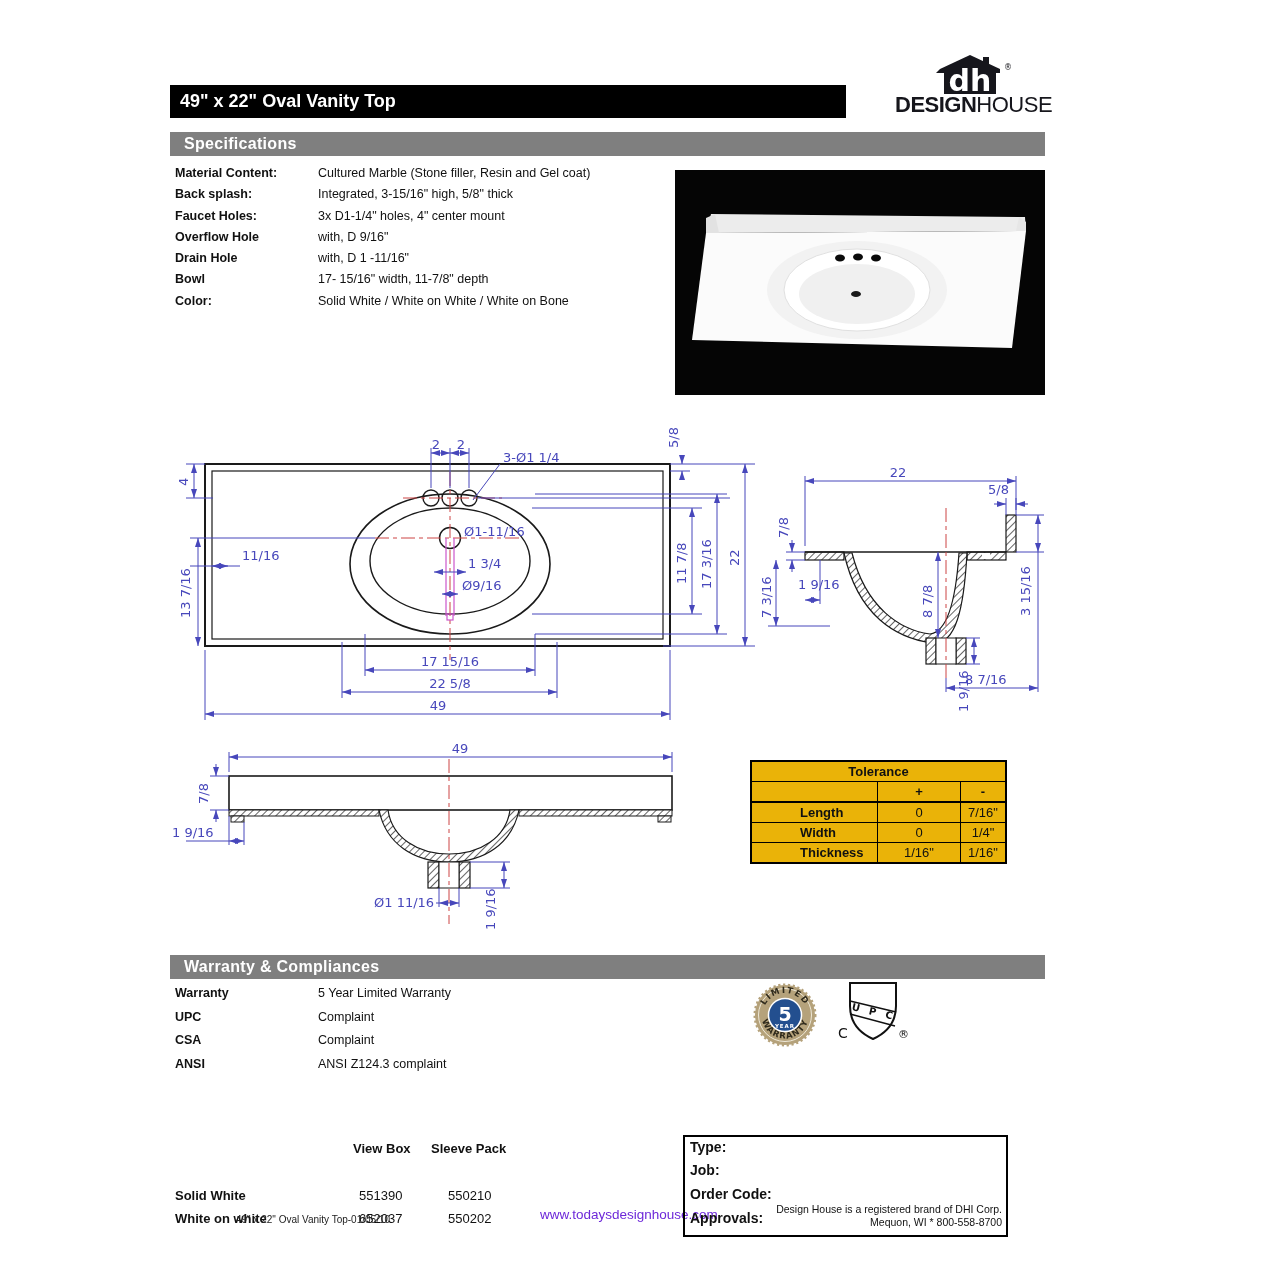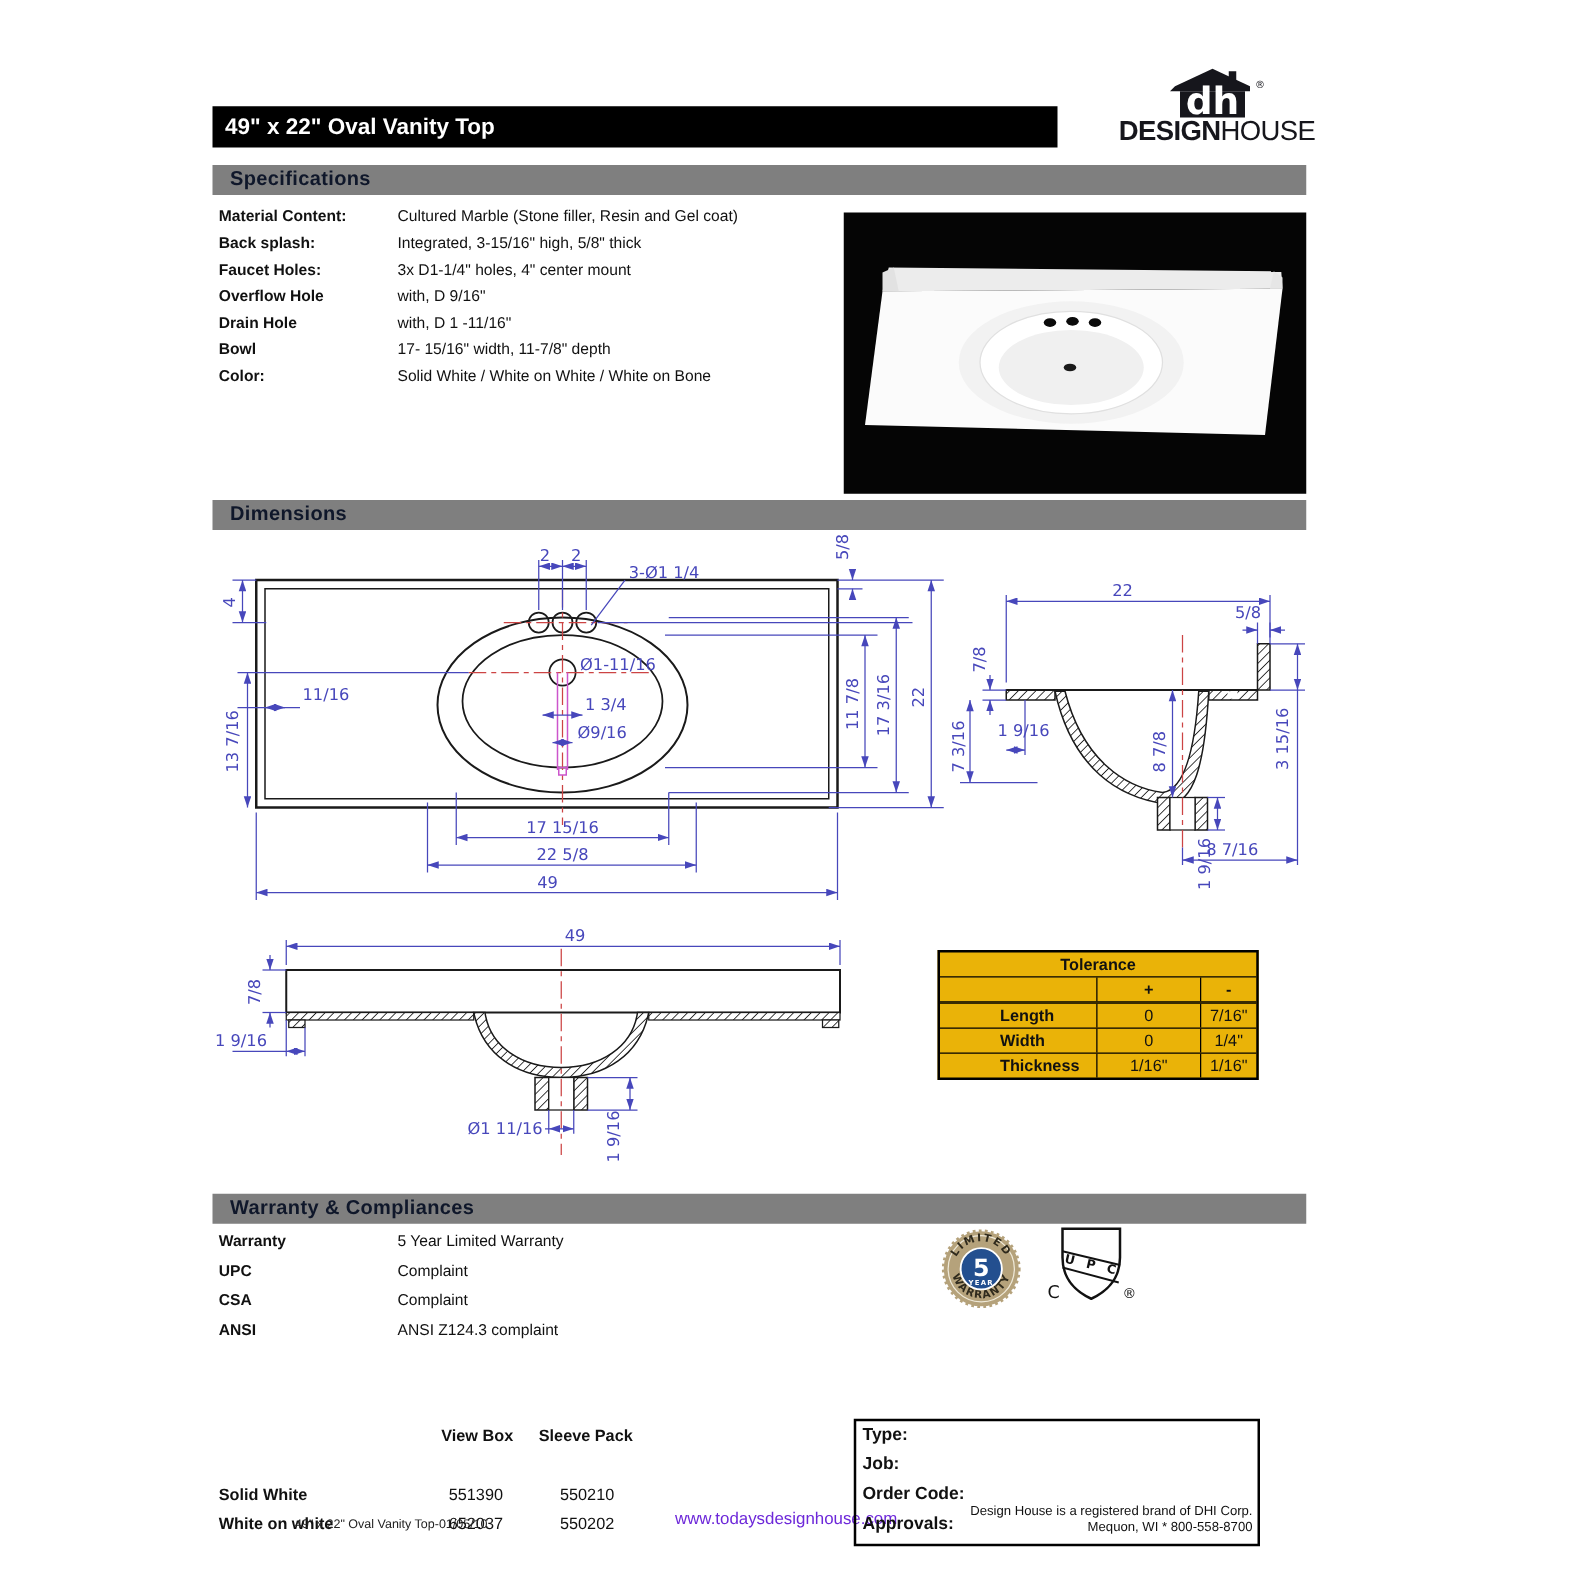--- a/index.html
+++ b/index.html
@@ -2,21 +2,21 @@
 <html><head>
 <meta charset="utf-8">
 <style>
   html,body{margin:0;padding:0;background:#fff;}
   #page{position:relative;width:1275px;height:1275px;background:#fff;
         font-family:"Liberation Sans",sans-serif;color:#111;overflow:hidden;}
   .abs{position:absolute;}
   .black-bar{position:absolute;left:170px;top:85px;width:676px;height:33px;background:#000;}
   .black-bar span{color:#fff;font-size:18px;font-weight:bold;line-height:33px;padding-left:10px;display:block;}
   .sec-bar{position:absolute;left:170px;width:875px;height:24px;background:#7f7f7f;}
-  .sec-bar span{color:#0f172a;font-size:16px;font-weight:bold;line-height:24px;padding-left:14px;display:block;letter-spacing:.3px;}
+  .sec-bar span{color:#ffffff;font-size:16px;font-weight:bold;line-height:24px;padding-left:14px;display:block;letter-spacing:.3px;}
   .kv-list{position:absolute;left:175px;width:520px;}
   .kv{display:flex;height:21.3px;font-size:12.5px;}
   .kv .k{width:143px;font-weight:bold;flex:none;}
   .kv .v{flex:1;}
   .wv .kv{height:23.5px;}
   .photo{position:absolute;left:675px;top:170px;width:370px;height:225px;background:#050505;}
   .logo{position:absolute;left:895px;top:54px;width:150px;height:64px;}
   .logo .word{position:absolute;left:0;bottom:0;width:150px;text-align:center;font-size:22px;letter-spacing:-0.5px;color:#16161c;white-space:nowrap;}
   .logo .word b{font-weight:800;}
   .logo .word .lt{font-weight:400;}
@@ -105,23 +105,20 @@
       <ellipse cx="182" cy="120" rx="90" ry="49" fill="#f2f2f2"></ellipse>
       <ellipse cx="182" cy="120" rx="73" ry="41" fill="#ffffff" stroke="#e0e0e0"></ellipse>
       <ellipse cx="182" cy="124" rx="58" ry="30" fill="#f0f0f0"></ellipse>
       <ellipse cx="165" cy="88" rx="5" ry="3.5" fill="#0a0a0a"></ellipse>
       <ellipse cx="183" cy="87" rx="5" ry="3.5" fill="#0a0a0a"></ellipse>
       <ellipse cx="201" cy="88" rx="5" ry="3.5" fill="#0a0a0a"></ellipse>
       <ellipse cx="181" cy="124" rx="5" ry="3" fill="#1a1a1a"></ellipse>
     </svg>
   </div>
 
-  <div class="sec-bar" style="top:400px;">
-    <span>Dimensions</span>
-  </div>
 
   <svg class="abs" style="left:170px;top:426px;" width="890" height="524" viewBox="0 0 890 524">
     <defs>
       <pattern id="hatch" width="5" height="5" patternUnits="userSpaceOnUse" patternTransform="rotate(45)">
         <rect width="5" height="5" fill="#fff"></rect>
         <line x1="0" y1="0" x2="0" y2="5" stroke="#222" stroke-width="1.4"></line>
       </pattern>
       <marker id="ae" orient="auto" markerWidth="11" markerHeight="8" refX="9" refY="3">
         <path d="M0,0 L9,3 L0,6 Z" fill="#4747bb"></path>
       </marker>

